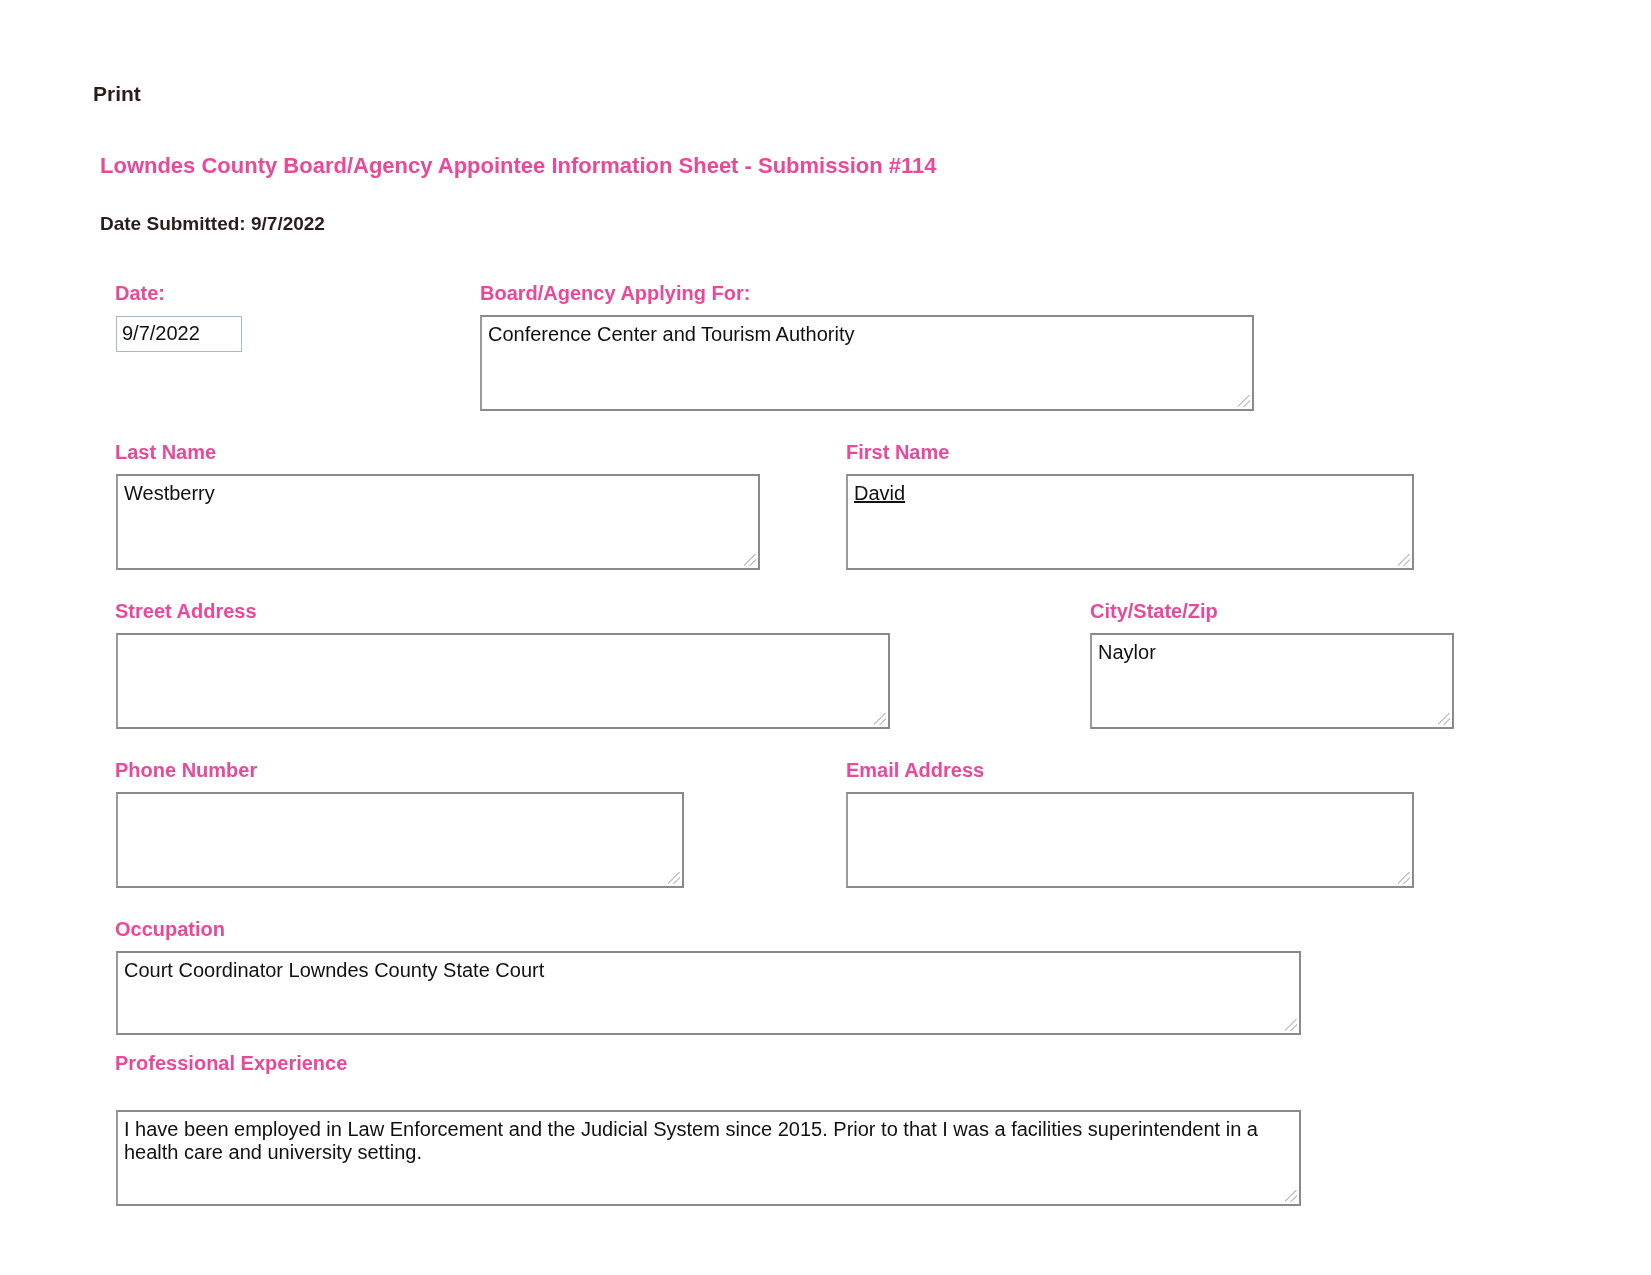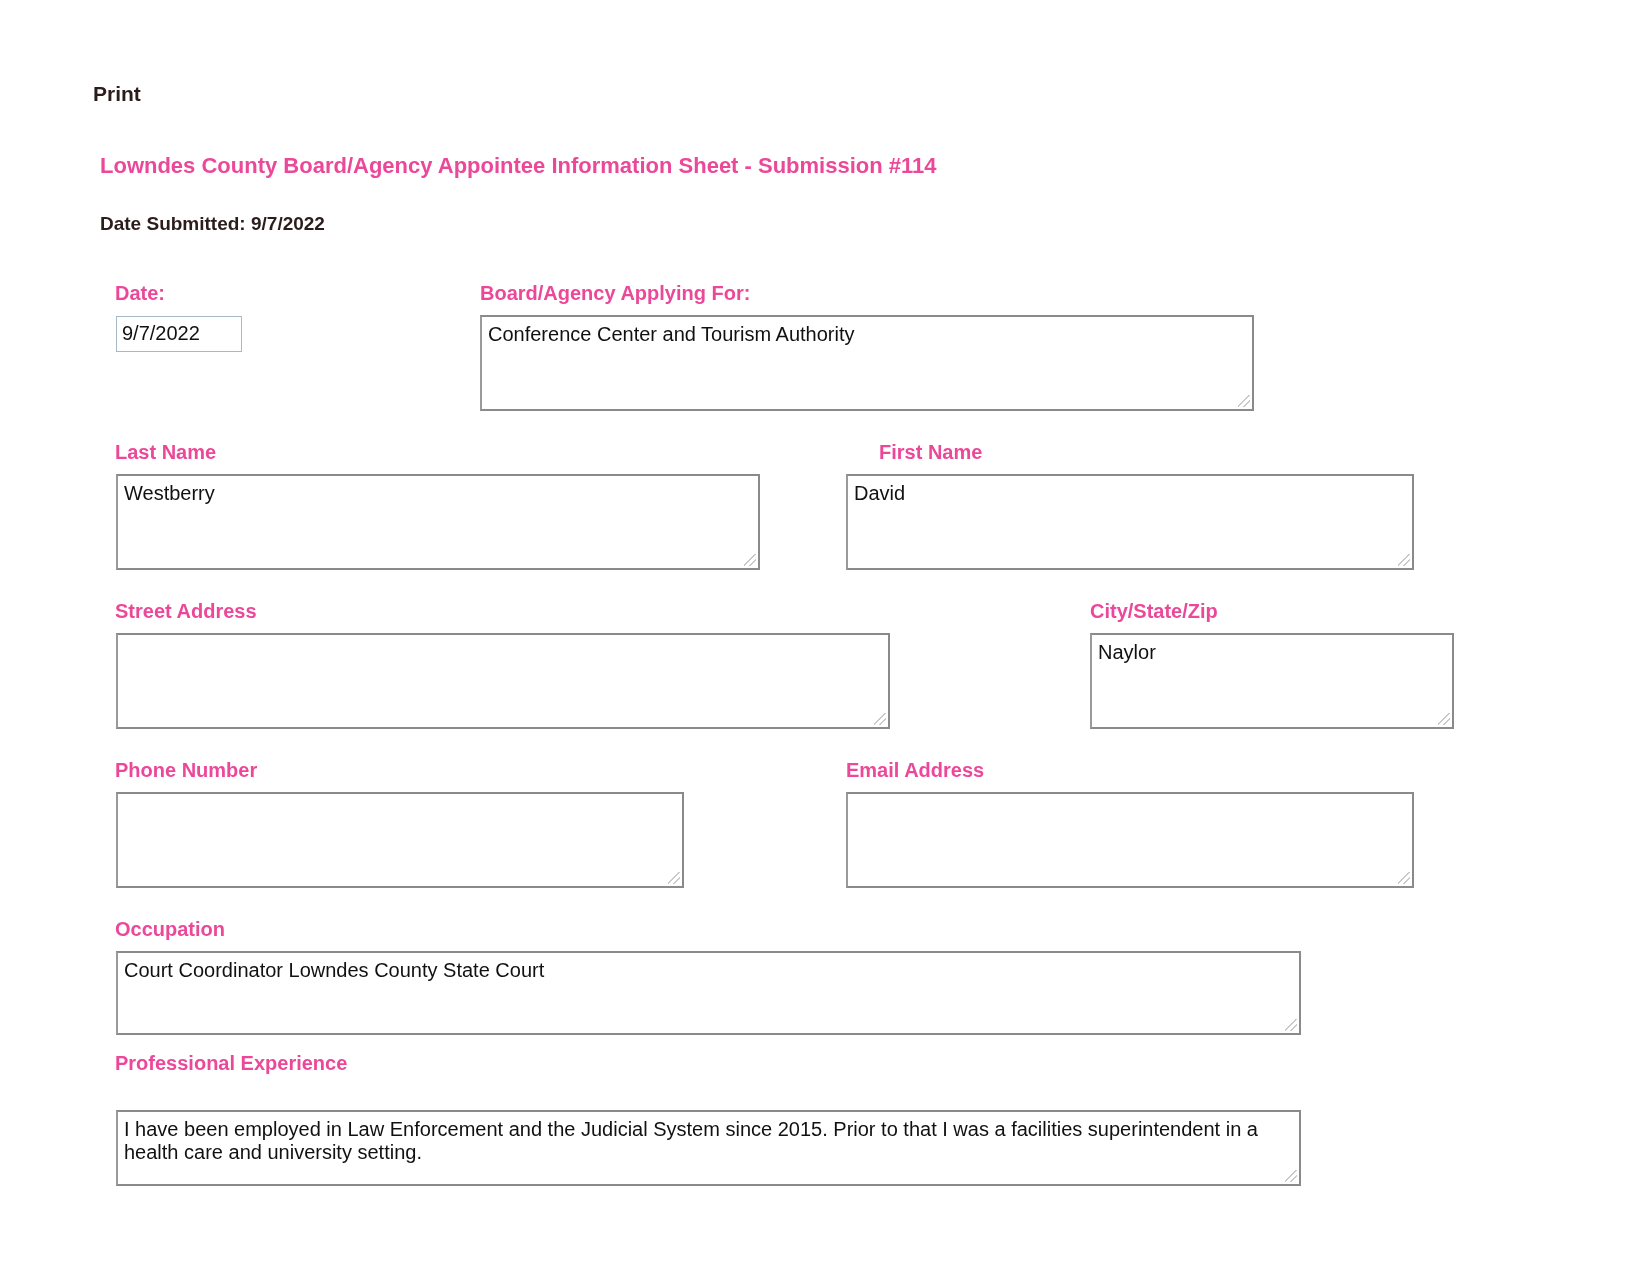--- a/index.html
+++ b/index.html
@@ -91,22 +91,22 @@
   <span>Conference Center and Tourism Authority</span>
   <div class="resize-grip"></div>
 </div>
 
 <div class="abs field-label" style="left:115px; top:441px;">Last Name</div>
 <div class="abs field-box" style="left:116px; top:474px; width:644px; height:96px;">
   <span>Westberry</span>
   <div class="resize-grip"></div>
 </div>
 
-<div class="abs field-label" style="left:846px; top:441px;margin-left:33px;">First Name</div>
-<div class="abs field-box" style="left:846px; top:474px; width:568px; height:96px;">
+<div class="abs field-label" style="left:846px; top:441px;">First Name</div>
+<div class="abs field-box" style="left:846px; top:474px; width:568px; height:96px;text-decoration:underline;">
   <span>David</span>
   <div class="resize-grip"></div>
 </div>
 
 <div class="abs field-label" style="left:115px; top:600px;">Street Address</div>
 <div class="abs field-box" style="left:116px; top:633px; width:774px; height:96px;">
   <span></span>
   <div class="resize-grip"></div>
 </div>
 
@@ -128,16 +128,16 @@
   <div class="resize-grip"></div>
 </div>
 
 <div class="abs field-label" style="left:115px; top:918px;">Occupation</div>
 <div class="abs field-box" style="left:116px; top:951px; width:1185px; height:84px;">
   <span>Court Coordinator Lowndes County State Court</span>
   <div class="resize-grip"></div>
 </div>
 
 <div class="abs field-label" style="left:115px; top:1052px;">Professional Experience</div>
-<div class="abs field-box" style="left:116px; top:1110px; width:1185px; height:76px;">
+<div class="abs field-box" style="left:116px; top:1110px; width:1185px; height:96px;">
   <span>I have been employed in Law Enforcement and the Judicial System since 2015. Prior to that I was a facilities superintendent in a health care and university setting.</span>
   <div class="resize-grip"></div>
 </div>
 
 </body></html>

